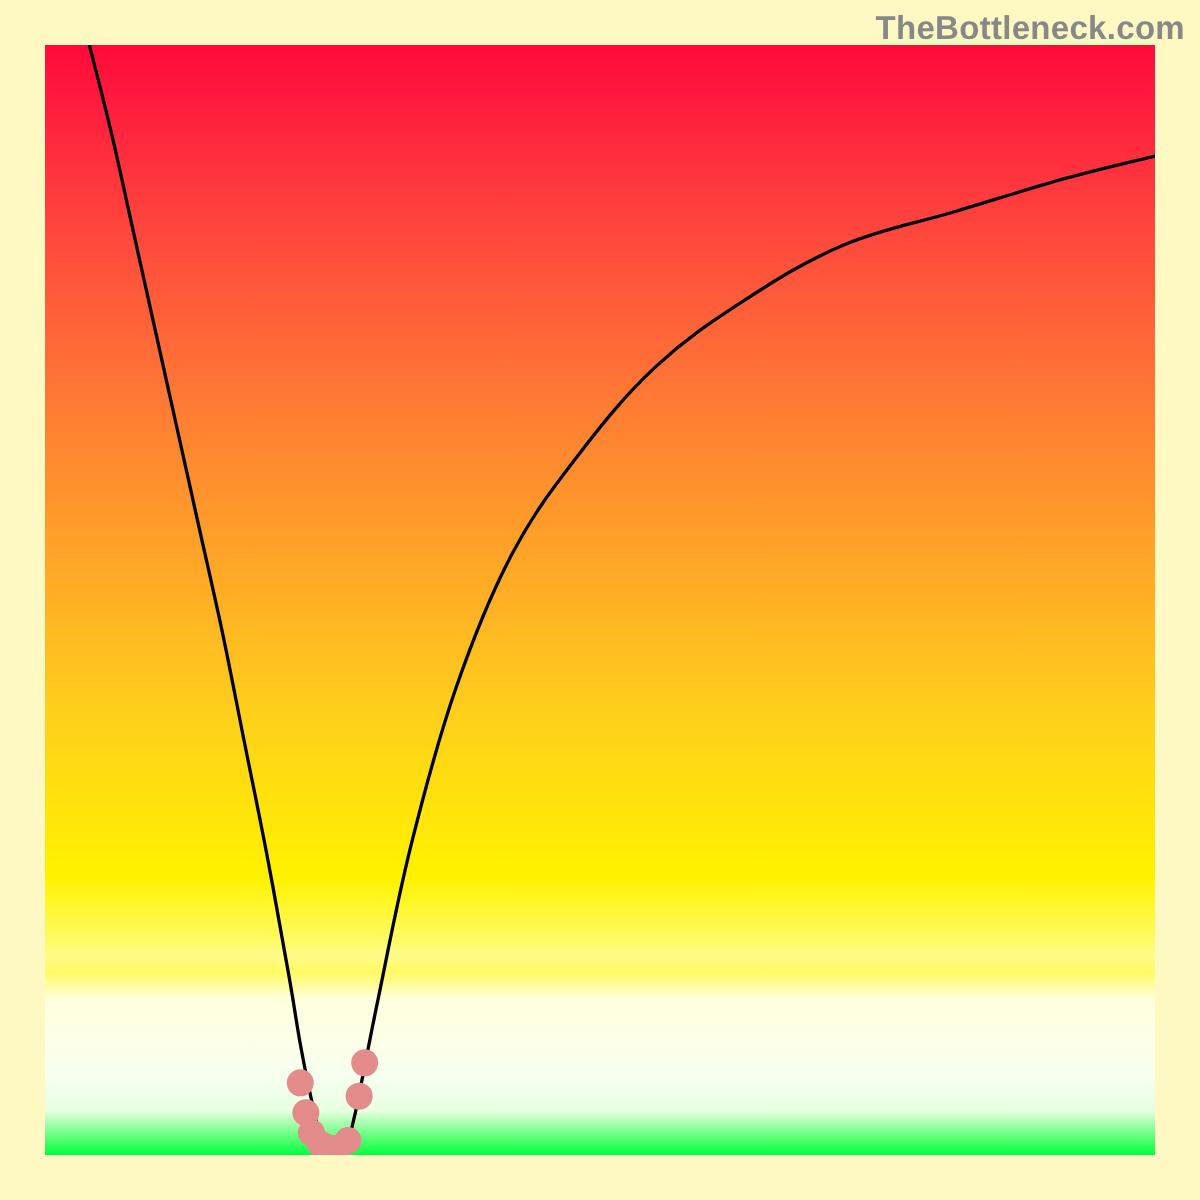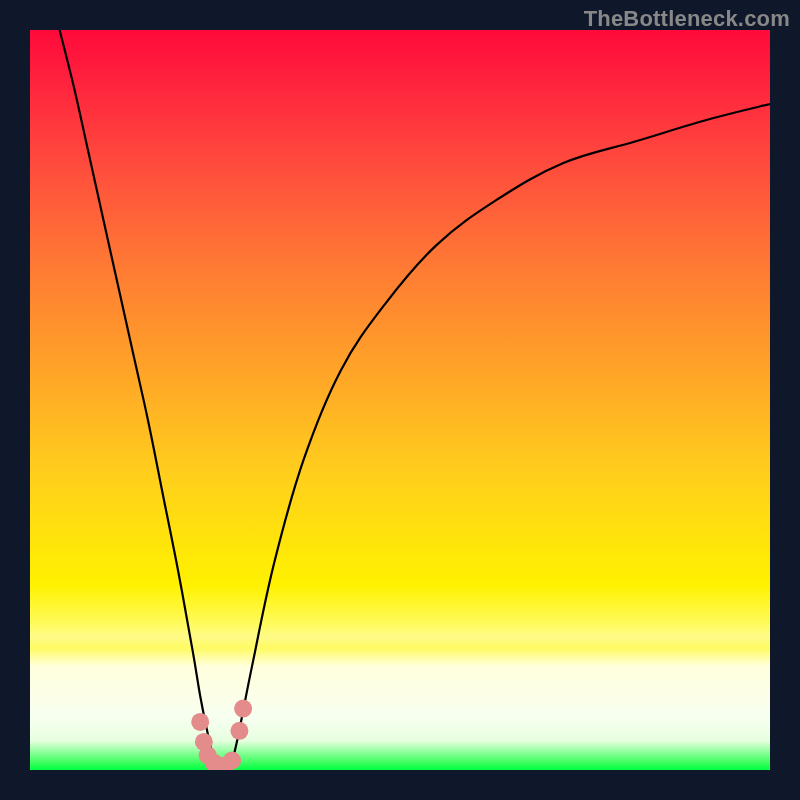--- a/index.html
+++ b/index.html
@@ -8,21 +8,21 @@
     width: 800px;
     height: 800px;
     overflow: hidden;
     background: #000;
     font-family: Arial, Helvetica, sans-serif;
   }
   .frame {
     position: absolute;
     width: 800px;
     height: 800px;
-    background: #0f172a;
+    background: #fef9c3;
   }
   .plot-area {
     position: absolute;
     left: 30px;
     top: 30px;
     width: 740px;
     height: 740px;
     overflow: hidden;
   }
   .gradient {

